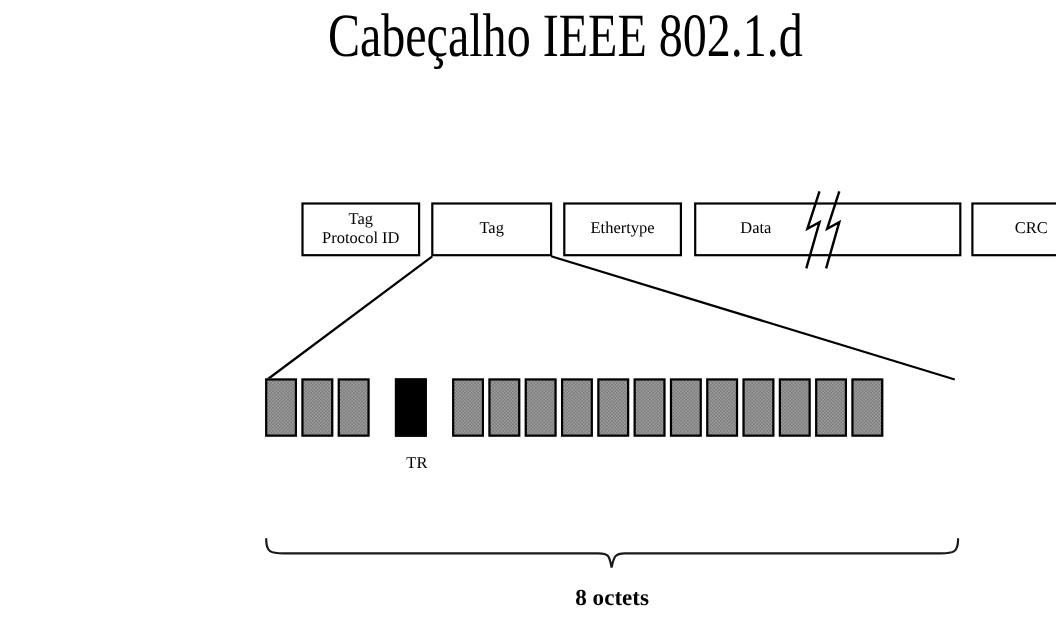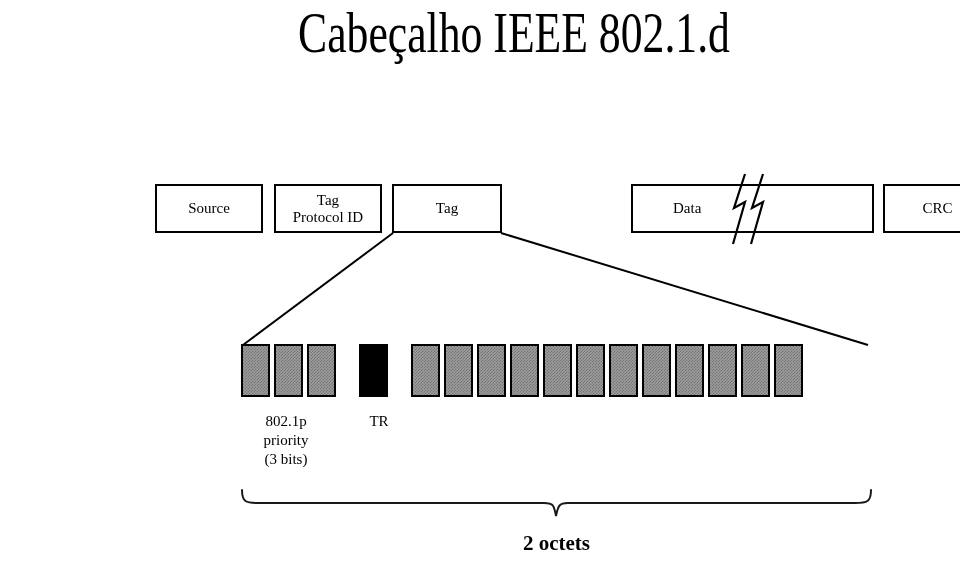--- a/index.html
+++ b/index.html
@@ -148,29 +148,29 @@
     font-family: "Liberation Serif", "DejaVu Serif", serif;
   }
 </style>
 </head>
 <body>
 
 <div id="slide">
 
   <div class="title">Cabeçalho IEEE 802.1.d</div>
 
-  <div class="field-box fb-source">
-    <span class="lbl">Source</span>
-  </div>
   <div class="field-box fb-tpid">
     <span class="lbl">Tag
 Protocol ID</span>
   </div>
   <div class="field-box fb-tag">
     <span class="lbl">Tag</span>
+  </div>
+  <div class="field-box fb-ethertype">
+    <span class="lbl">Ethertype</span>
   </div>
   <div class="field-box fb-data">
     <span class="lbl">Data</span>
   </div>
   <div class="field-box fb-crc">
     <span class="lbl">CRC</span>
   </div>
 
   <svg class="break-symbol" viewBox="0 0 48 74">
     <path d="M 14 2 L 3 36 L 14 30 L 2 72" fill="none" stroke="#000000" stroke-width="2.2" stroke-linejoin="miter"></path>
@@ -194,25 +194,22 @@
       <div class="bit-cell" style="left: 302px;"></div>
       <div class="bit-cell" style="left: 335px;"></div>
       <div class="bit-cell" style="left: 368px;"></div>
       <div class="bit-cell" style="left: 401px;"></div>
       <div class="bit-cell" style="left: 434px;"></div>
       <div class="bit-cell" style="left: 467px;"></div>
       <div class="bit-cell" style="left: 500px;"></div>
       <div class="bit-cell" style="left: 533px;"></div>
     </div>
 
-  <div class="bit-caption cap-priority">802.1p
-priority
-(3 bits)</div>
   <div class="bit-caption cap-tr">TR</div>
 
   <svg class="brace-wrap" viewBox="0 0 645 42" preserveAspectRatio="none">
     <path d="M 8 4 C 8 16, 12 17, 24 17 L 310 17 C 320 17, 320 20, 322 30
              C 324 20, 325 17, 334 17 L 621 17 C 633 17, 637 16, 637 4" fill="none" stroke="#1a1a1a" stroke-width="2" stroke-linecap="round"></path>
   </svg>
 
-  <div class="octets-label">2 octets</div>
+  <div class="octets-label">8 octets</div>
 
 </div>
 
 </body></html>

